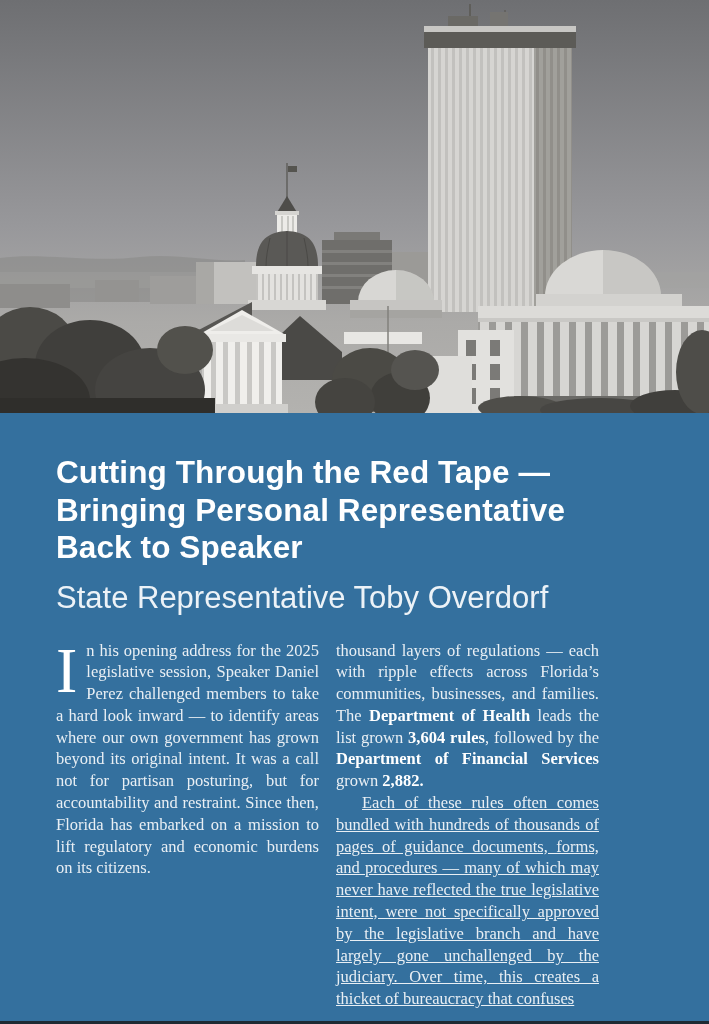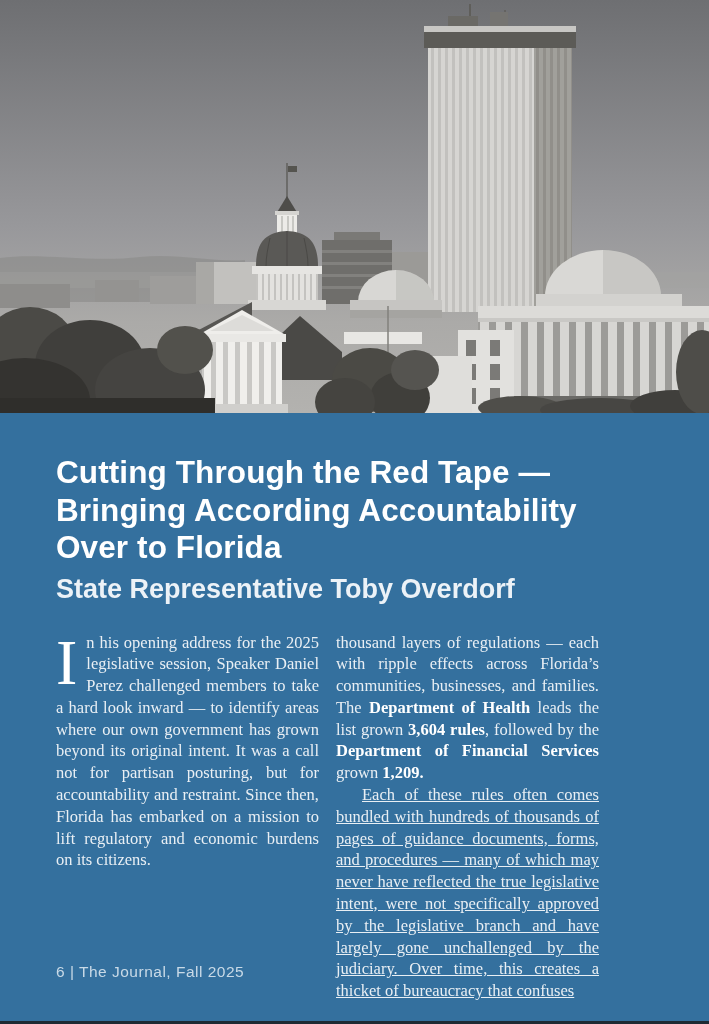--- a/index.html
+++ b/index.html
@@ -25,24 +25,24 @@
   .title {
     margin: 41px 38px 0 56px;
     font-size: 31.5px;
     line-height: 37.5px;
     font-weight: 700;
     letter-spacing: 0.1px;
     color: #ffffff;
   }
   .title .line { display: block; }
   .byline {
-    margin: 8px 38px 0 56px;
-    font-size: 27px;
+    margin: 16px 38px 0 56px;
+    font-size: 31px;
     line-height: 29px;
-    font-weight: 700;
+    font-weight: 400;
     color: #ECF2F7;
   }
   .cols {
     display: flex;
     gap: 17px;
     margin: 28px 40px 0 56px;
   }
   .col {
     width: 298px;
     font-family: "Liberation Serif", serif;
@@ -211,31 +211,30 @@
       <ellipse cx="520" cy="408" rx="42" ry="12" fill="#4F4E4A"></ellipse>
       <ellipse cx="600" cy="410" rx="60" ry="12" fill="#474643"></ellipse>
       <ellipse cx="675" cy="406" rx="45" ry="16" fill="#403F3C"></ellipse>
       <ellipse cx="702" cy="372" rx="26" ry="42" fill="#4E4D49"></ellipse>
     </svg>
   </div>
 
   <div class="content">
     <h1 class="title">
       <span class="line">Cutting Through the Red Tape —</span>
-      <span class="line">Bringing According Accountability</span>
-      <span class="line">Over to Florida</span>
+      <span class="line">Bringing Personal Representative</span>
+      <span class="line">Back to Speaker</span>
     </h1>
     <div class="byline">State Representative Toby Overdorf</div>
 
     <div class="cols">
       <div class="col" id="col-left">
           <p><span class="dropcap">I</span><span>n his opening address for the 2025 legislative session, Speaker Daniel Perez challenged members to take a hard look inward — to identify areas where our own government has grown beyond its original intent. It was a call not for partisan posturing, but for accountability and restraint. Since then, Florida has embarked on a mission to lift regulatory and economic burdens on its citizens.</span></p>
         </div>
       <div class="col" id="col-right">
-          <p><span>thousand layers of regulations — each with ripple effects across Florida’s communities, businesses, and families. The </span><b>Department of Health</b><span> leads the list grown </span><b>3,604 rules</b><span>, followed by the </span><b>Department of Financial Services</b><span> grown </span><b>1,209.</b></p>
+          <p><span>thousand layers of regulations — each with ripple effects across Florida’s communities, businesses, and families. The </span><b>Department of Health</b><span> leads the list grown </span><b>3,604 rules</b><span>, followed by the </span><b>Department of Financial Services</b><span> grown </span><b>2,882.</b></p>
           <p class="indent"><span>Each of these rules often comes bundled with hundreds of thousands of pages of guidance documents, forms, and procedures — many of which may never have reflected the true legislative intent, were not specifically approved by the legislative branch and have largely gone unchallenged by the judiciary. Over time, this creates a thicket of bureaucracy that confuses</span></p>
         </div>
     </div>
   </div>
 
-  <div class="footer">6 | The Journal, Fall 2025</div>
   <div class="bottom-bar"></div>
 </div>
 
 </body></html>

